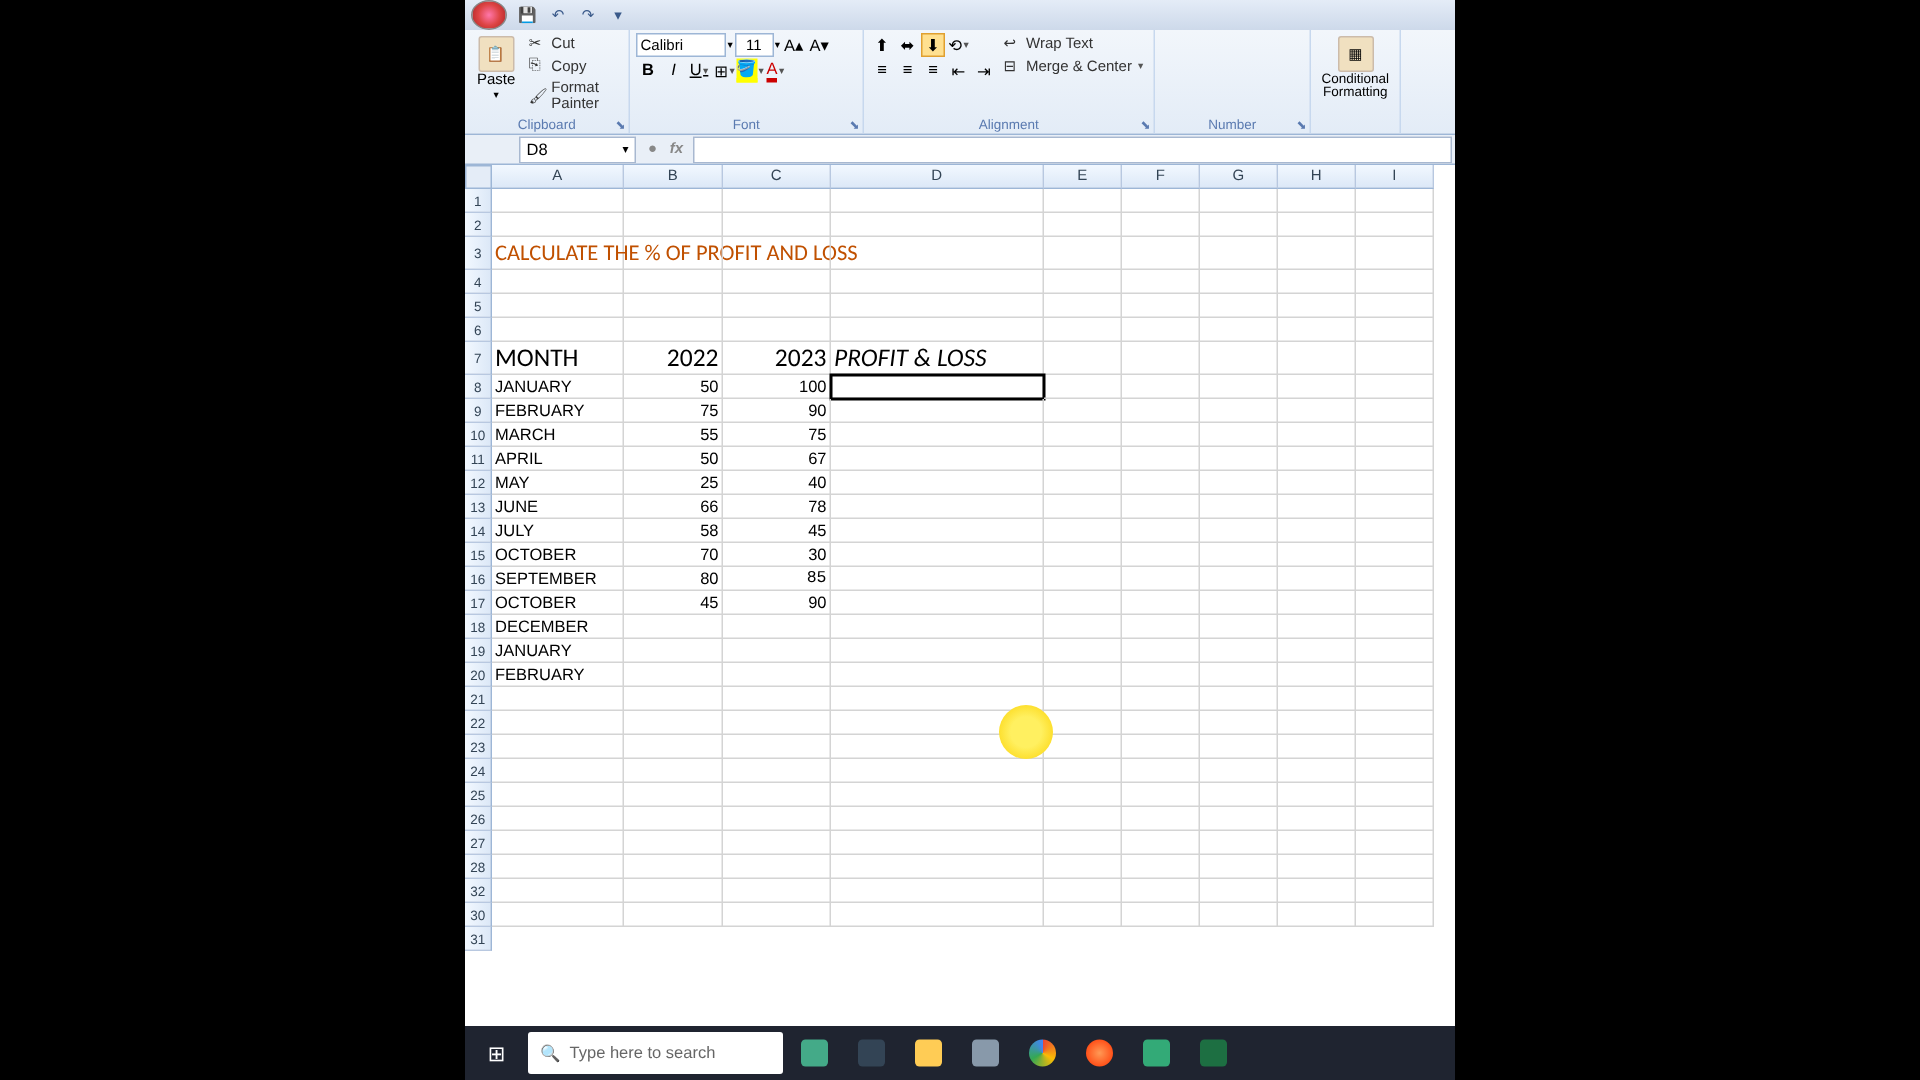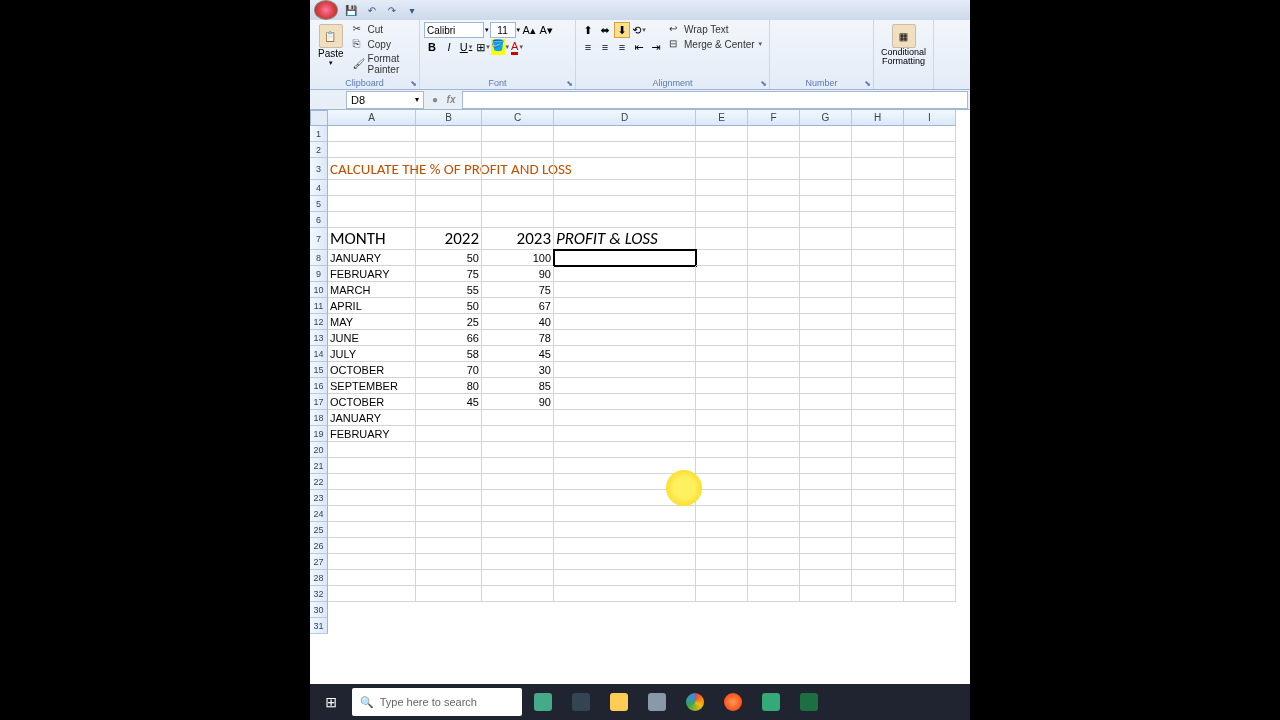--- a/index.html
+++ b/index.html
@@ -423,32 +423,43 @@
           <div class="cell" style="width: 142px; height: 16px; line-height: 16px;"></div>
           <div class="cell" style="width: 52px; height: 16px; line-height: 16px;"></div>
           <div class="cell" style="width: 52px; height: 16px; line-height: 16px;"></div>
           <div class="cell" style="width: 52px; height: 16px; line-height: 16px;"></div>
           <div class="cell" style="width: 52px; height: 16px; line-height: 16px;"></div>
           <div class="cell" style="width: 52px; height: 16px; line-height: 16px;"></div>
         </div>
         <div class="cell-row row-16" style="height: 16px;">
           <div class="cell" style="width: 88px; height: 16px; line-height: 16px;">SEPTEMBER</div>
           <div class="cell num" style="width: 66px; height: 16px; line-height: 16px;">80</div>
-          <div class="cell num" style="width: 72px; height: 16px; line-height: 16px;">85</div>
+          <div class="cell num" style="width: 72px; height: 16px; line-height: 16px; font-family: Liberation Mono, monospace;">85</div>
           <div class="cell" style="width: 142px; height: 16px; line-height: 16px;"></div>
           <div class="cell" style="width: 52px; height: 16px; line-height: 16px;"></div>
           <div class="cell" style="width: 52px; height: 16px; line-height: 16px;"></div>
           <div class="cell" style="width: 52px; height: 16px; line-height: 16px;"></div>
           <div class="cell" style="width: 52px; height: 16px; line-height: 16px;"></div>
           <div class="cell" style="width: 52px; height: 16px; line-height: 16px;"></div>
         </div>
         <div class="cell-row row-17" style="height: 16px;">
           <div class="cell" style="width: 88px; height: 16px; line-height: 16px;">OCTOBER</div>
           <div class="cell num" style="width: 66px; height: 16px; line-height: 16px;">45</div>
           <div class="cell num" style="width: 72px; height: 16px; line-height: 16px;">90</div>
+          <div class="cell" style="width: 142px; height: 16px; line-height: 16px;"></div>
+          <div class="cell" style="width: 52px; height: 16px; line-height: 16px;"></div>
+          <div class="cell" style="width: 52px; height: 16px; line-height: 16px;"></div>
+          <div class="cell" style="width: 52px; height: 16px; line-height: 16px;"></div>
+          <div class="cell" style="width: 52px; height: 16px; line-height: 16px;"></div>
+          <div class="cell" style="width: 52px; height: 16px; line-height: 16px;"></div>
+        </div>
+        <div class="cell-row row-19" style="height: 16px;">
+          <div class="cell" style="width: 88px; height: 16px; line-height: 16px;">DECEMBER</div>
+          <div class="cell" style="width: 66px; height: 16px; line-height: 16px;"></div>
+          <div class="cell" style="width: 72px; height: 16px; line-height: 16px;"></div>
           <div class="cell" style="width: 142px; height: 16px; line-height: 16px;"></div>
           <div class="cell" style="width: 52px; height: 16px; line-height: 16px;"></div>
           <div class="cell" style="width: 52px; height: 16px; line-height: 16px;"></div>
           <div class="cell" style="width: 52px; height: 16px; line-height: 16px;"></div>
           <div class="cell" style="width: 52px; height: 16px; line-height: 16px;"></div>
           <div class="cell" style="width: 52px; height: 16px; line-height: 16px;"></div>
         </div>
         <div class="cell-row row-20" style="height: 16px;">
           <div class="cell" style="width: 88px; height: 16px; line-height: 16px;">JANUARY</div>
           <div class="cell" style="width: 66px; height: 16px; line-height: 16px;"></div>

